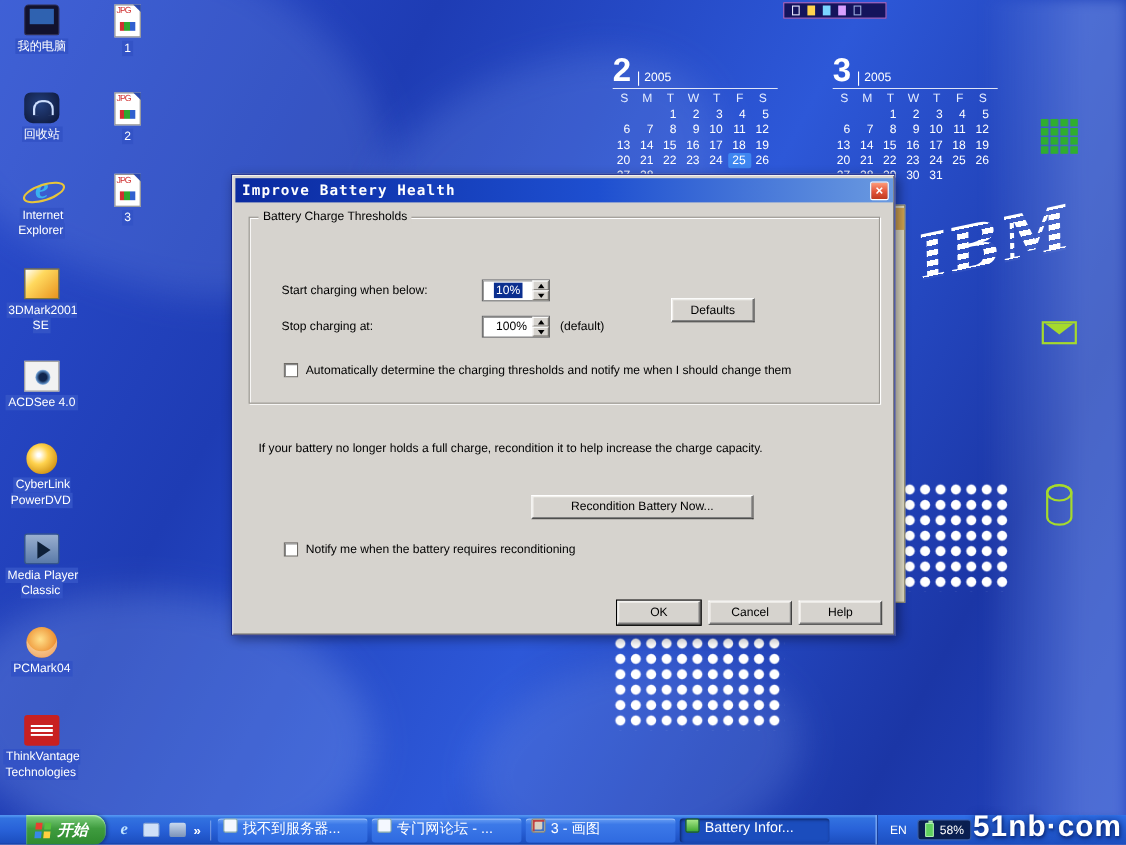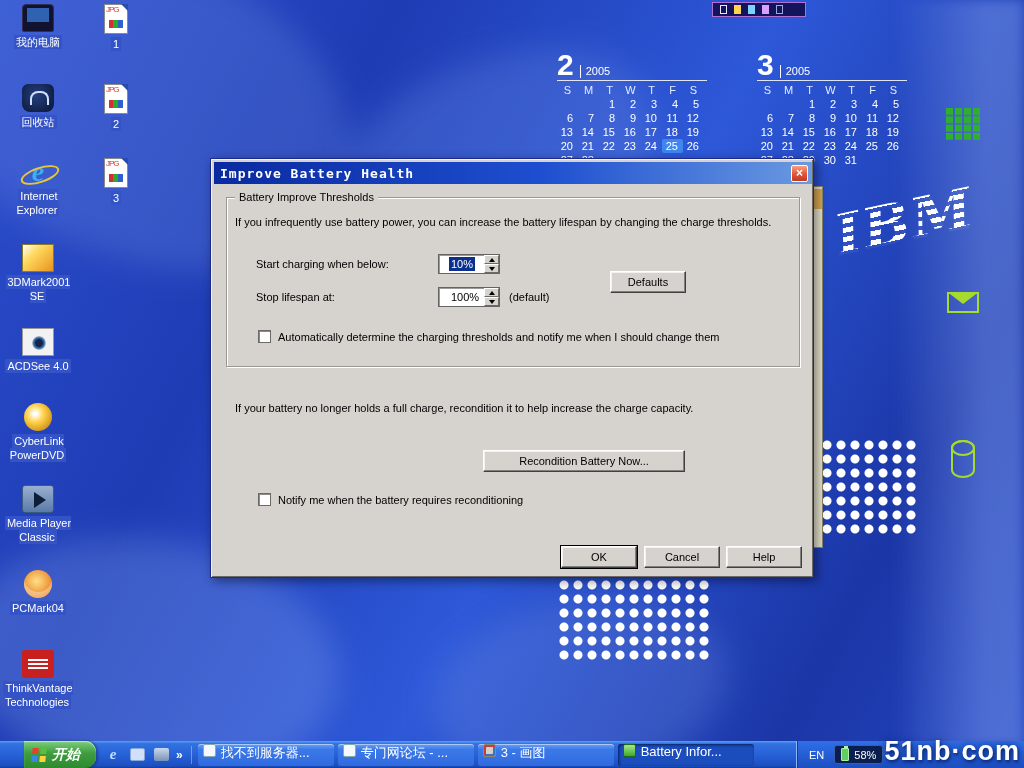--- a/index.html
+++ b/index.html
@@ -344,32 +344,31 @@
 
   <div id="bg-window"></div>
 
   <div id="dialog">
     <div class="titlebar">
       <span class="title">Improve Battery Health</span>
       <div class="btn-close">×</div>
     </div>
 
     <div class="groupbox" id="gb1">
-      <span class="legend">Battery Improve Thresholds</span>
-    </div>
-    <div class="dtext" style="left:24px; top:57px;">If you infrequently use battery power, you can increase the battery lifespan by changing the charge thresholds.</div>
+      <span class="legend">Battery Charge Thresholds</span>
+    </div>
     <div class="dtext" style="left:45px; top:99px;">Start charging when below:</div>
     <div class="spin" style="left:227px; top:95px;">
       <span class="spin-val sel">10%</span>
       <span class="spin-arrows" style="margin-left:auto;">
         <span class="sa up"></span>
         <span class="sa down"></span>
       </span>
     </div>
-    <div class="dtext" style="left:45px; top:132px;">Stop lifespan at:</div>
+    <div class="dtext" style="left:45px; top:132px;">Stop charging at:</div>
     <div class="spin" style="left:227px; top:128px;">
       <span class="spin-val">100%</span>
       <span class="spin-arrows">
         <span class="sa up"></span>
         <span class="sa down"></span>
       </span>
     </div>
     <div class="dtext" style="left:298px; top:132px;">(default)</div>
     <div class="btn" style="left:399px; top:112px; width:76px;">Defaults</div>
     <div class="cbrow" style="left:47px; top:171px;">

